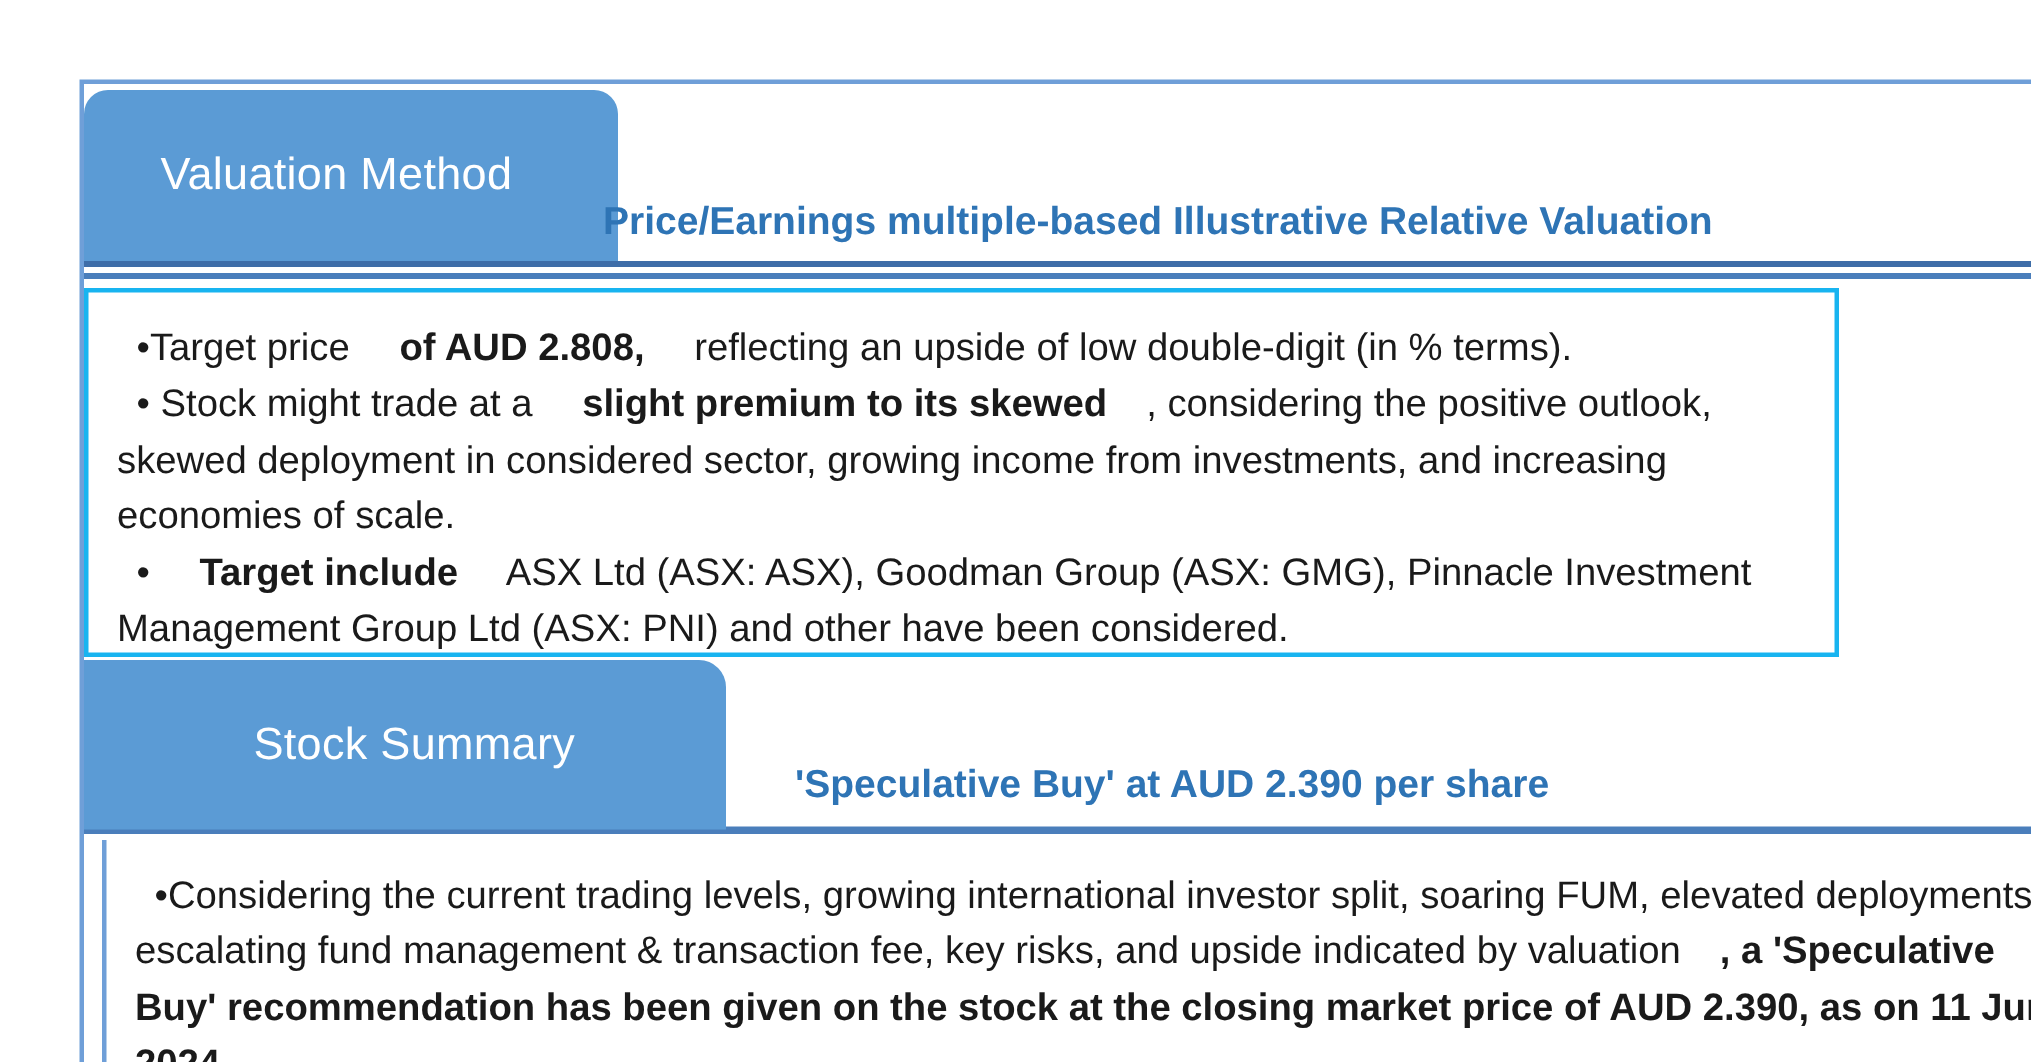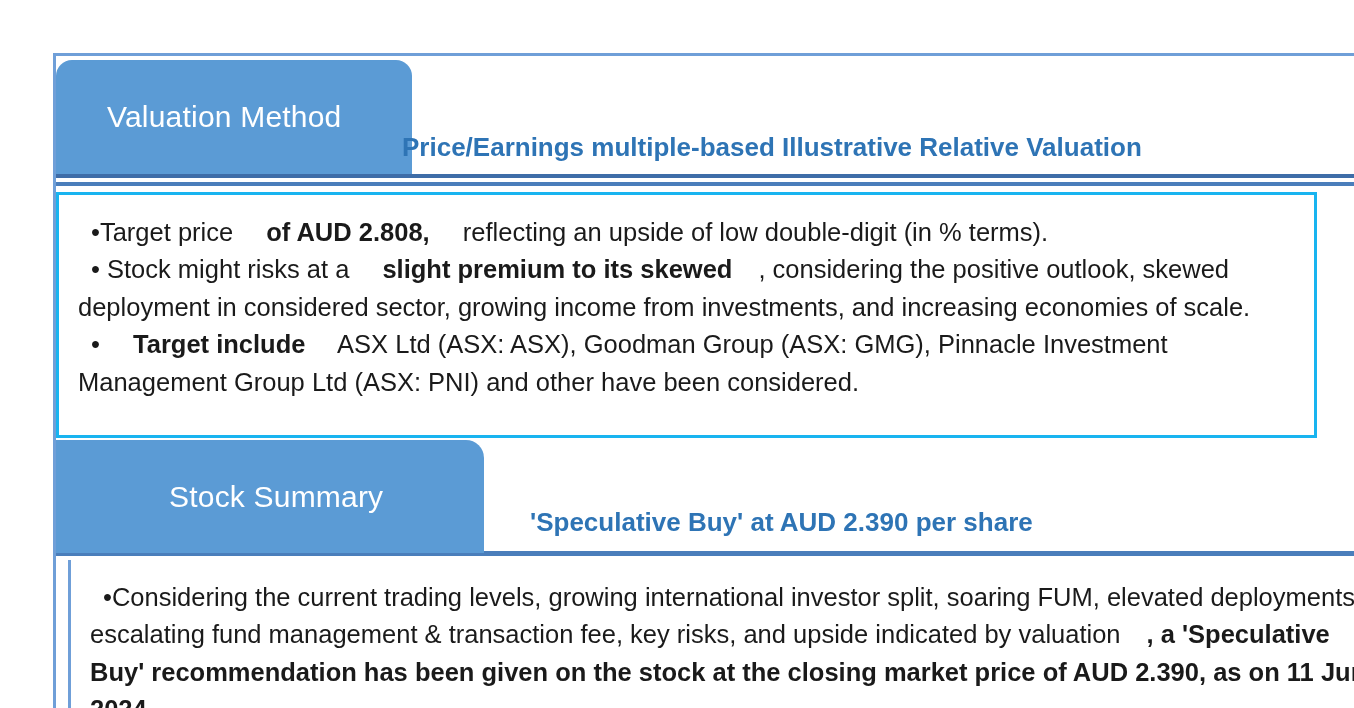--- a/index.html
+++ b/index.html
@@ -91,21 +91,21 @@
   
   .content-box {
     position: absolute;
     background: #ffffff;
     border: 3px solid #18b4f0;
   }
 
   #content1 {
     left: 4px;
     top: 140px;
-    width: 1261px;
+    width: 1170px;
     height: 246px;
   }
 
   #content2 {
     left: 16px;
     top: 508px;
     width: 1346px;
     height: 196px;
     border: 3px solid #6f9fd8;
     border-top: none;
@@ -161,21 +161,21 @@
     <span class="tab-label">Valuation Method</span>
   </div>
 
   <div class="header-title" id="valuation-title">Price/Earnings multiple-based Illustrative Relative Valuation</div>
 
   <div class="thin-rule" style="top:130px;"></div>
 
   <div class="content-box" id="content1">
     <div class="body-text">
       <p><span>•Target price </span><b>of AUD 2.808,</b><span> reflecting an upside of low double-digit (in % terms).</span></p>
-      <p><span>• Stock might risks at a </span><b>slight premium to its skewed</b><span>, considering the positive outlook, skewed deployment in considered sector, growing income from investments, and increasing economies of scale.</span></p>
+      <p><span>• Stock might trade at a </span><b>slight premium to its skewed</b><span>, considering the positive outlook, skewed deployment in considered sector, growing income from investments, and increasing economies of scale.</span></p>
       <p><span>• </span><b>Target include</b><span> ASX Ltd (ASX: ASX), Goodman Group (ASX: GMG), Pinnacle Investment Management Group Ltd (ASX: PNI) and other have been considered.</span></p>
     </div>
   </div>
 
   <div class="sec2-header"></div>
 
   <div class="tab-box" id="stock-tab">
     <span class="tab-label">Stock Summary</span>
   </div>
 

